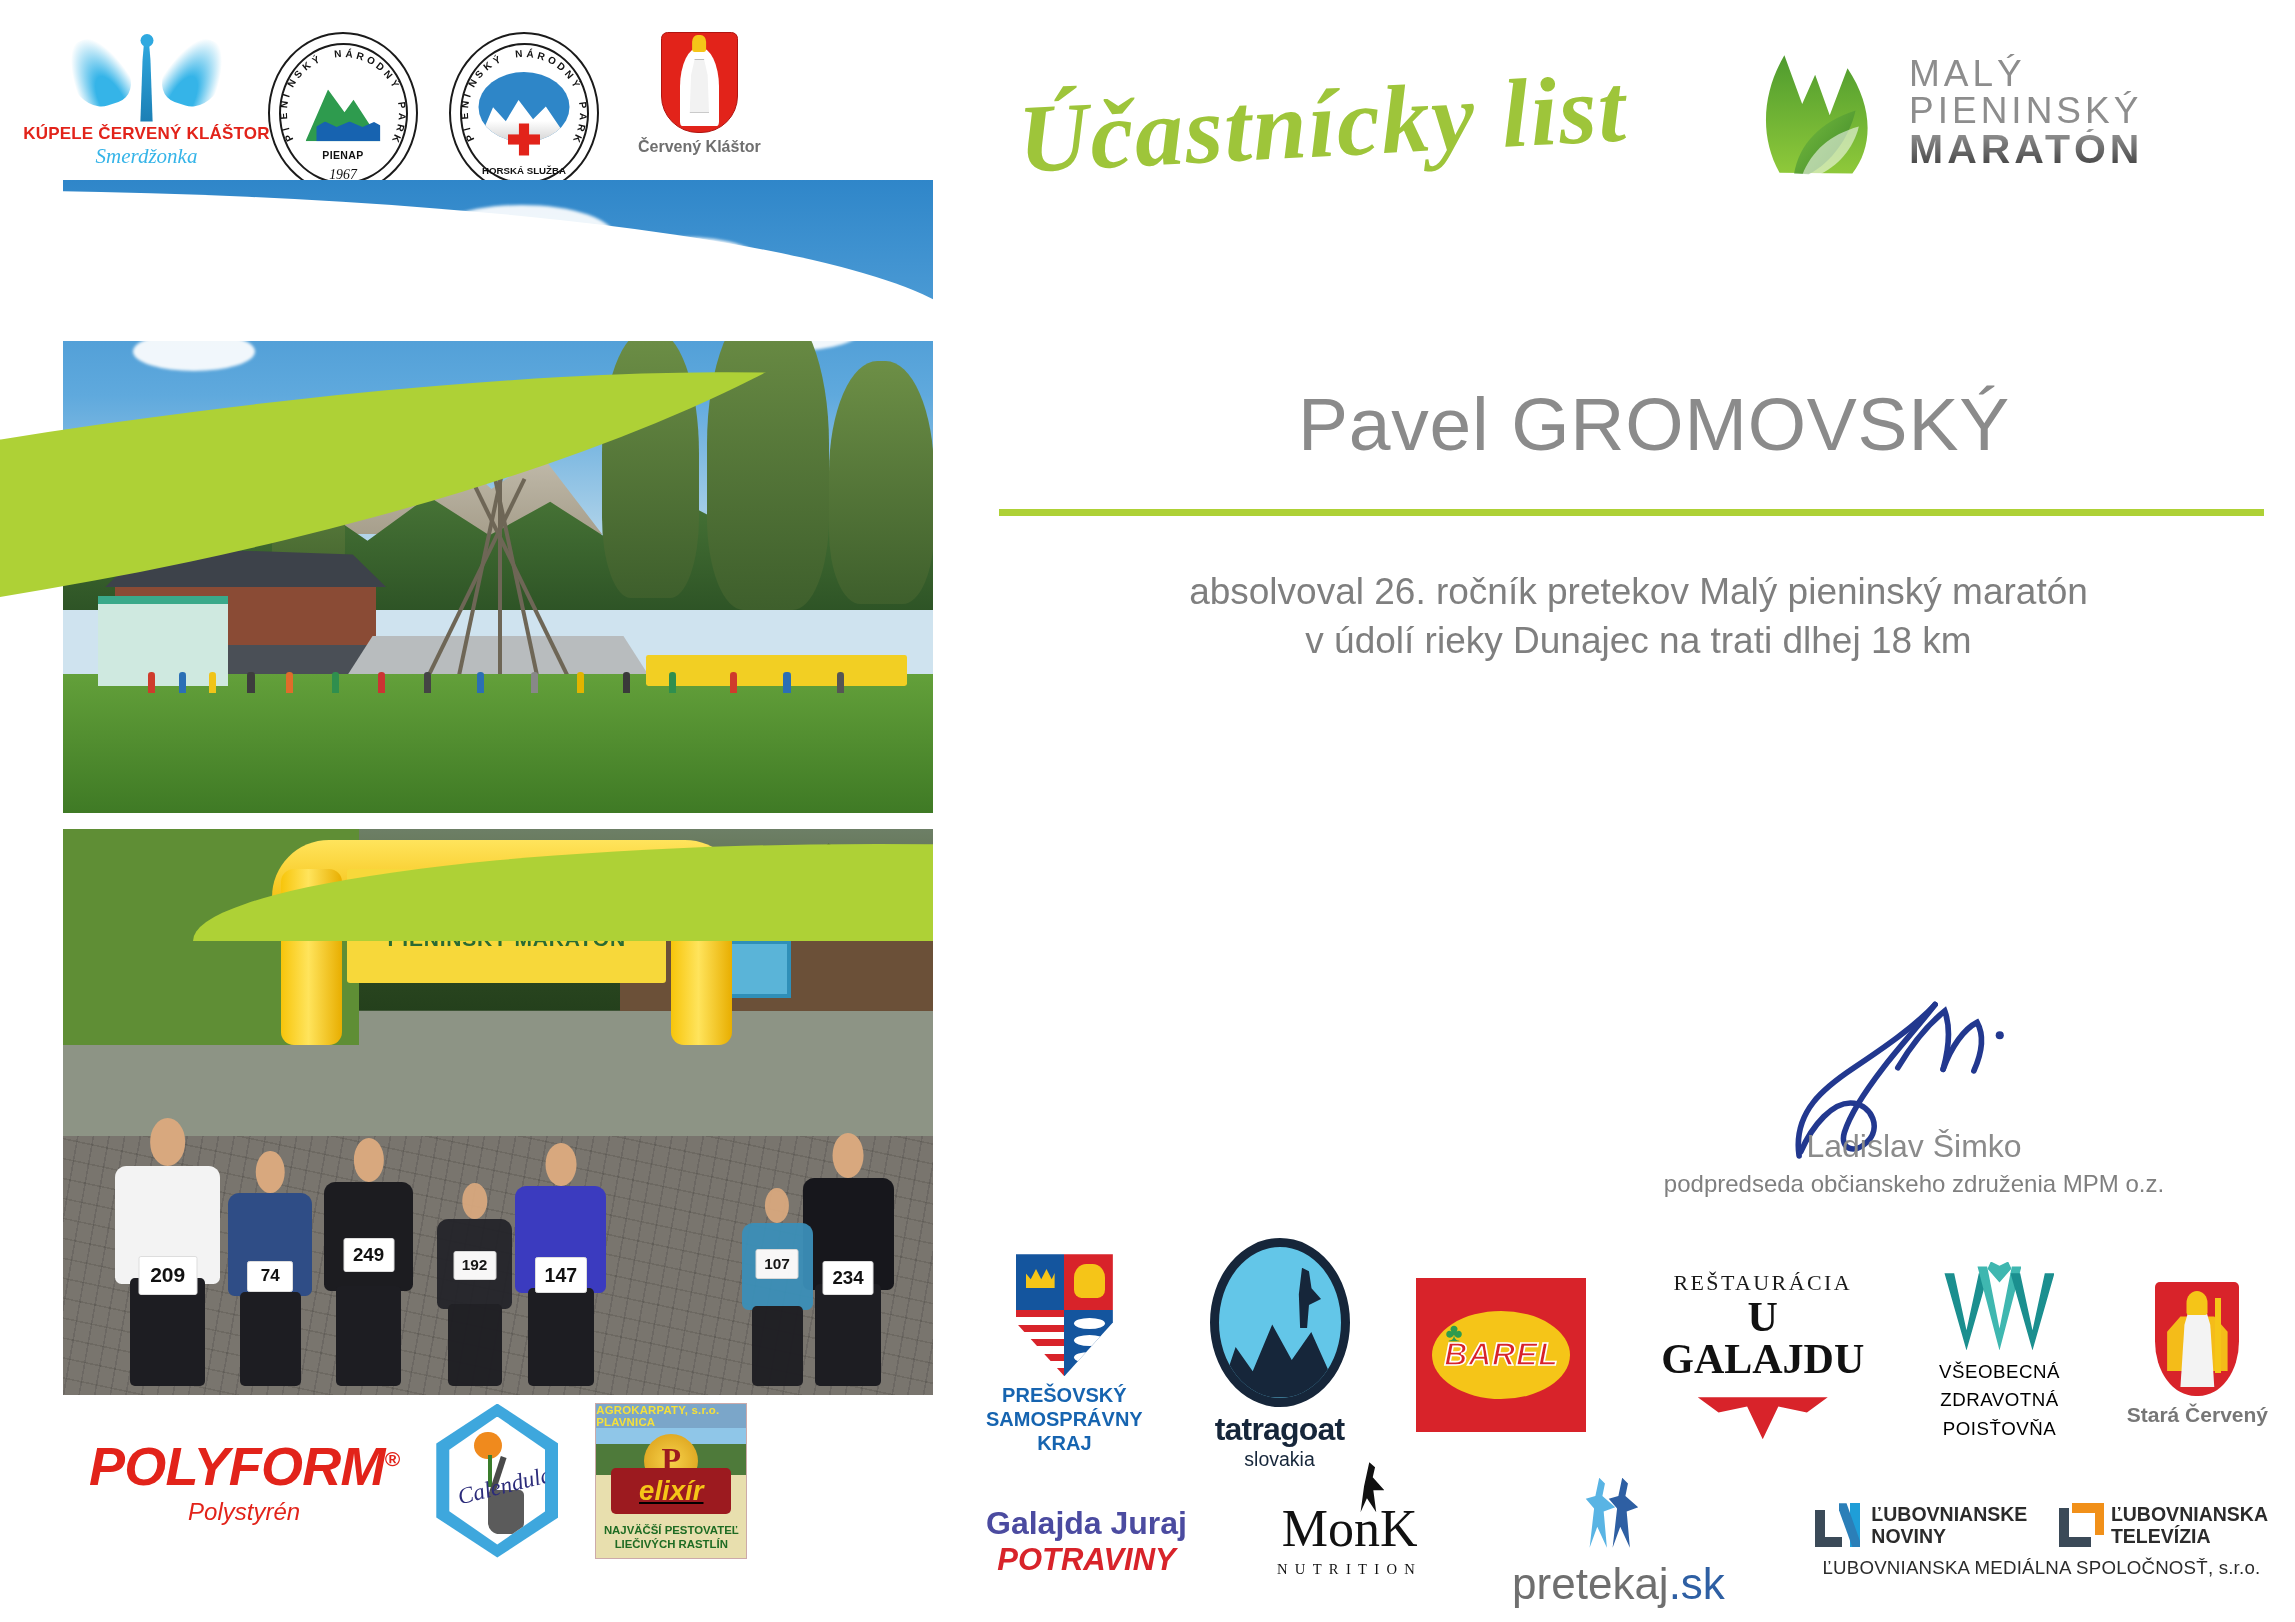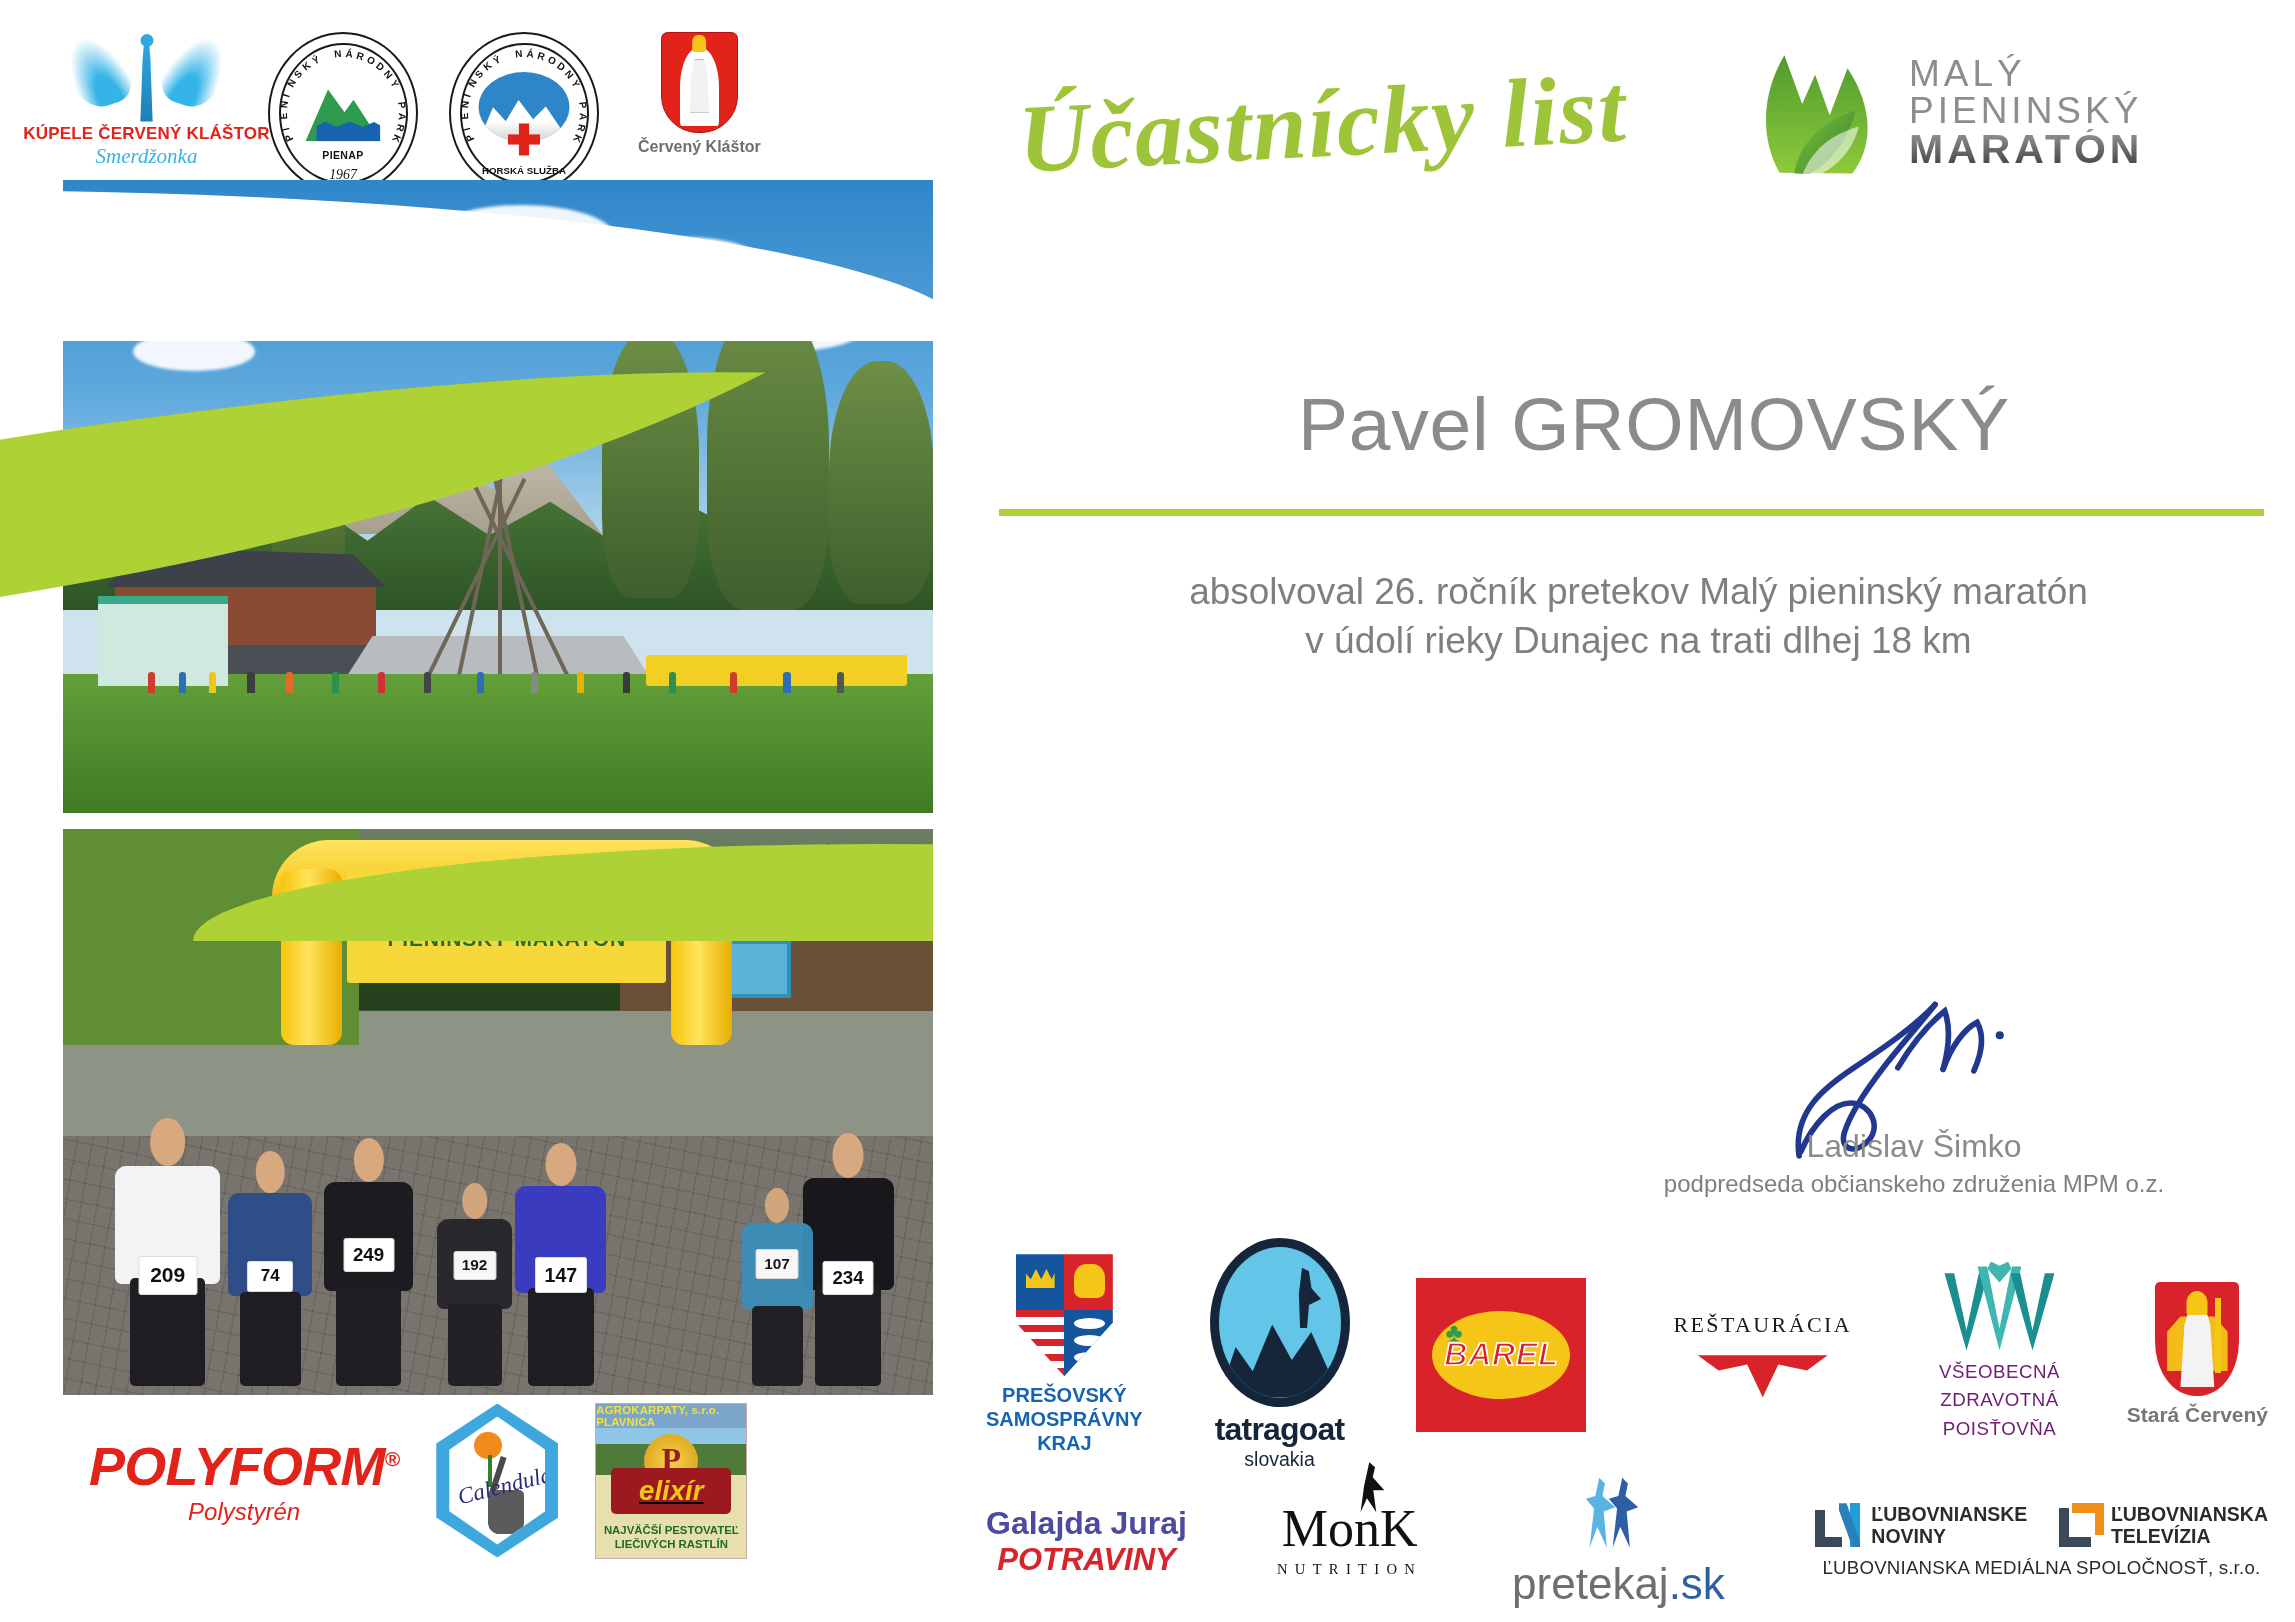--- a/index.html
+++ b/index.html
@@ -235,21 +235,21 @@
 
   
   .vzp .mark{width:110px;height:84px;position:relative;margin:0 auto;}
   .vzp .v{position:absolute;bottom:0;width:40%;height:92%;background:#1b8f8f;
       clip-path:polygon(0 0,22% 0,50% 74%,78% 0,100% 0,50% 100%);}
   .vzp .vL{left:0;} .vzp .vR{right:0;}
   .vzp .vC{left:50%;transform:translateX(-50%);background:#3fb7b0;height:100%;}
   .vzp .heart{position:absolute;left:50%;top:-4.9px;transform:translateX(-50%);
       width:24px;height:21px;background:#3fb7b0;
       clip-path:polygon(50% 100%,0 34%,14% 0,50% 20%,86% 0,100% 34%);}
-  .vzp .cap{font-size:18.7px;color:#701a75;text-align:center;line-height:1.5;margin-top:8px;letter-spacing:0.5px;}
+  .vzp .cap{font-size:18.7px;color:#000000;text-align:center;line-height:1.5;margin-top:8px;letter-spacing:0.5px;}
 
   
   .sl .shield{width:84px;height:114px;background:#d8232a;border-radius:4.9px 4.9px 48% 48%;
       position:relative;overflow:hidden;}
   .sl .bishop{position:absolute;left:26%;top:18%;width:48%;height:74%;background:#f3f3f3;
       clip-path:polygon(34% 0,66% 0,82% 26%,92% 100%,8% 100%,18% 26%);}
   .sl .mitre{position:absolute;left:50%;top:8%;transform:translateX(-50%);
       width:21px;height:24px;background:#f5c518;border-radius:50% 50% 10% 10%;}
   .sl .staff{position:absolute;right:22%;top:14%;width:5.7px;height:66%;background:#f5c518;}
   .sl .cape{position:absolute;left:14%;top:30%;width:72%;height:48%;background:#f5c518;
@@ -643,20 +643,21 @@
       <div class="barel">
         <div class="oval">
           <div class="clover">♣</div>
           <span>BAREL</span>
         </div>
       </div>
     </div>
 
     <div class="sp ug">
       <div class="t1">REŠTAURÁCIA</div>
+      <div class="t2">U GALAJDU</div>
       <div class="orn"></div>
       <div class="orn2"></div>
     </div>
 
     <div class="sp vzp">
       <div class="mark">
         <div class="heart"></div>
         <div class="v vL"></div>
           <div class="v vC"></div>
           <div class="v vR"></div>

